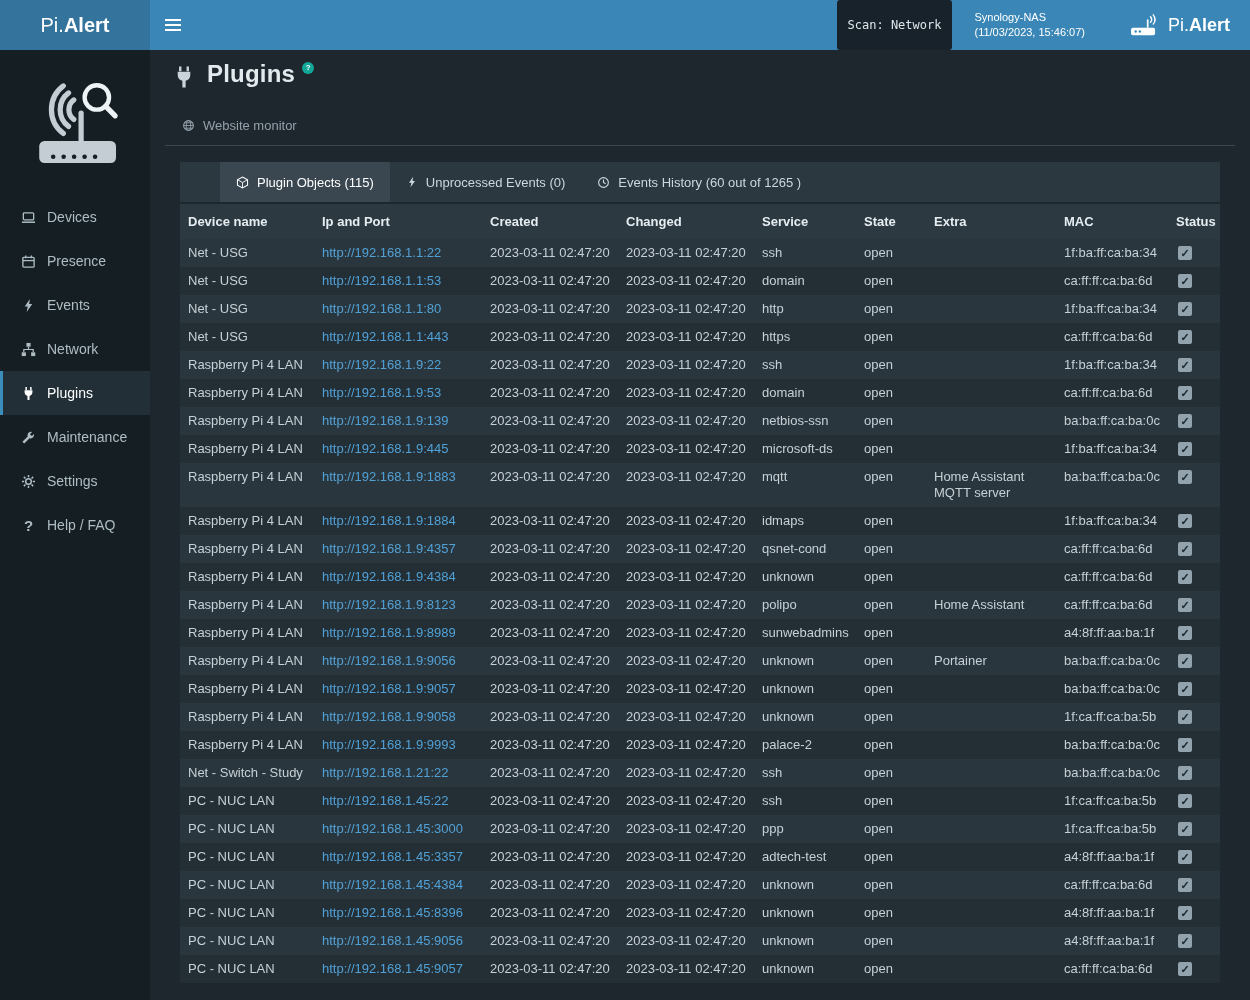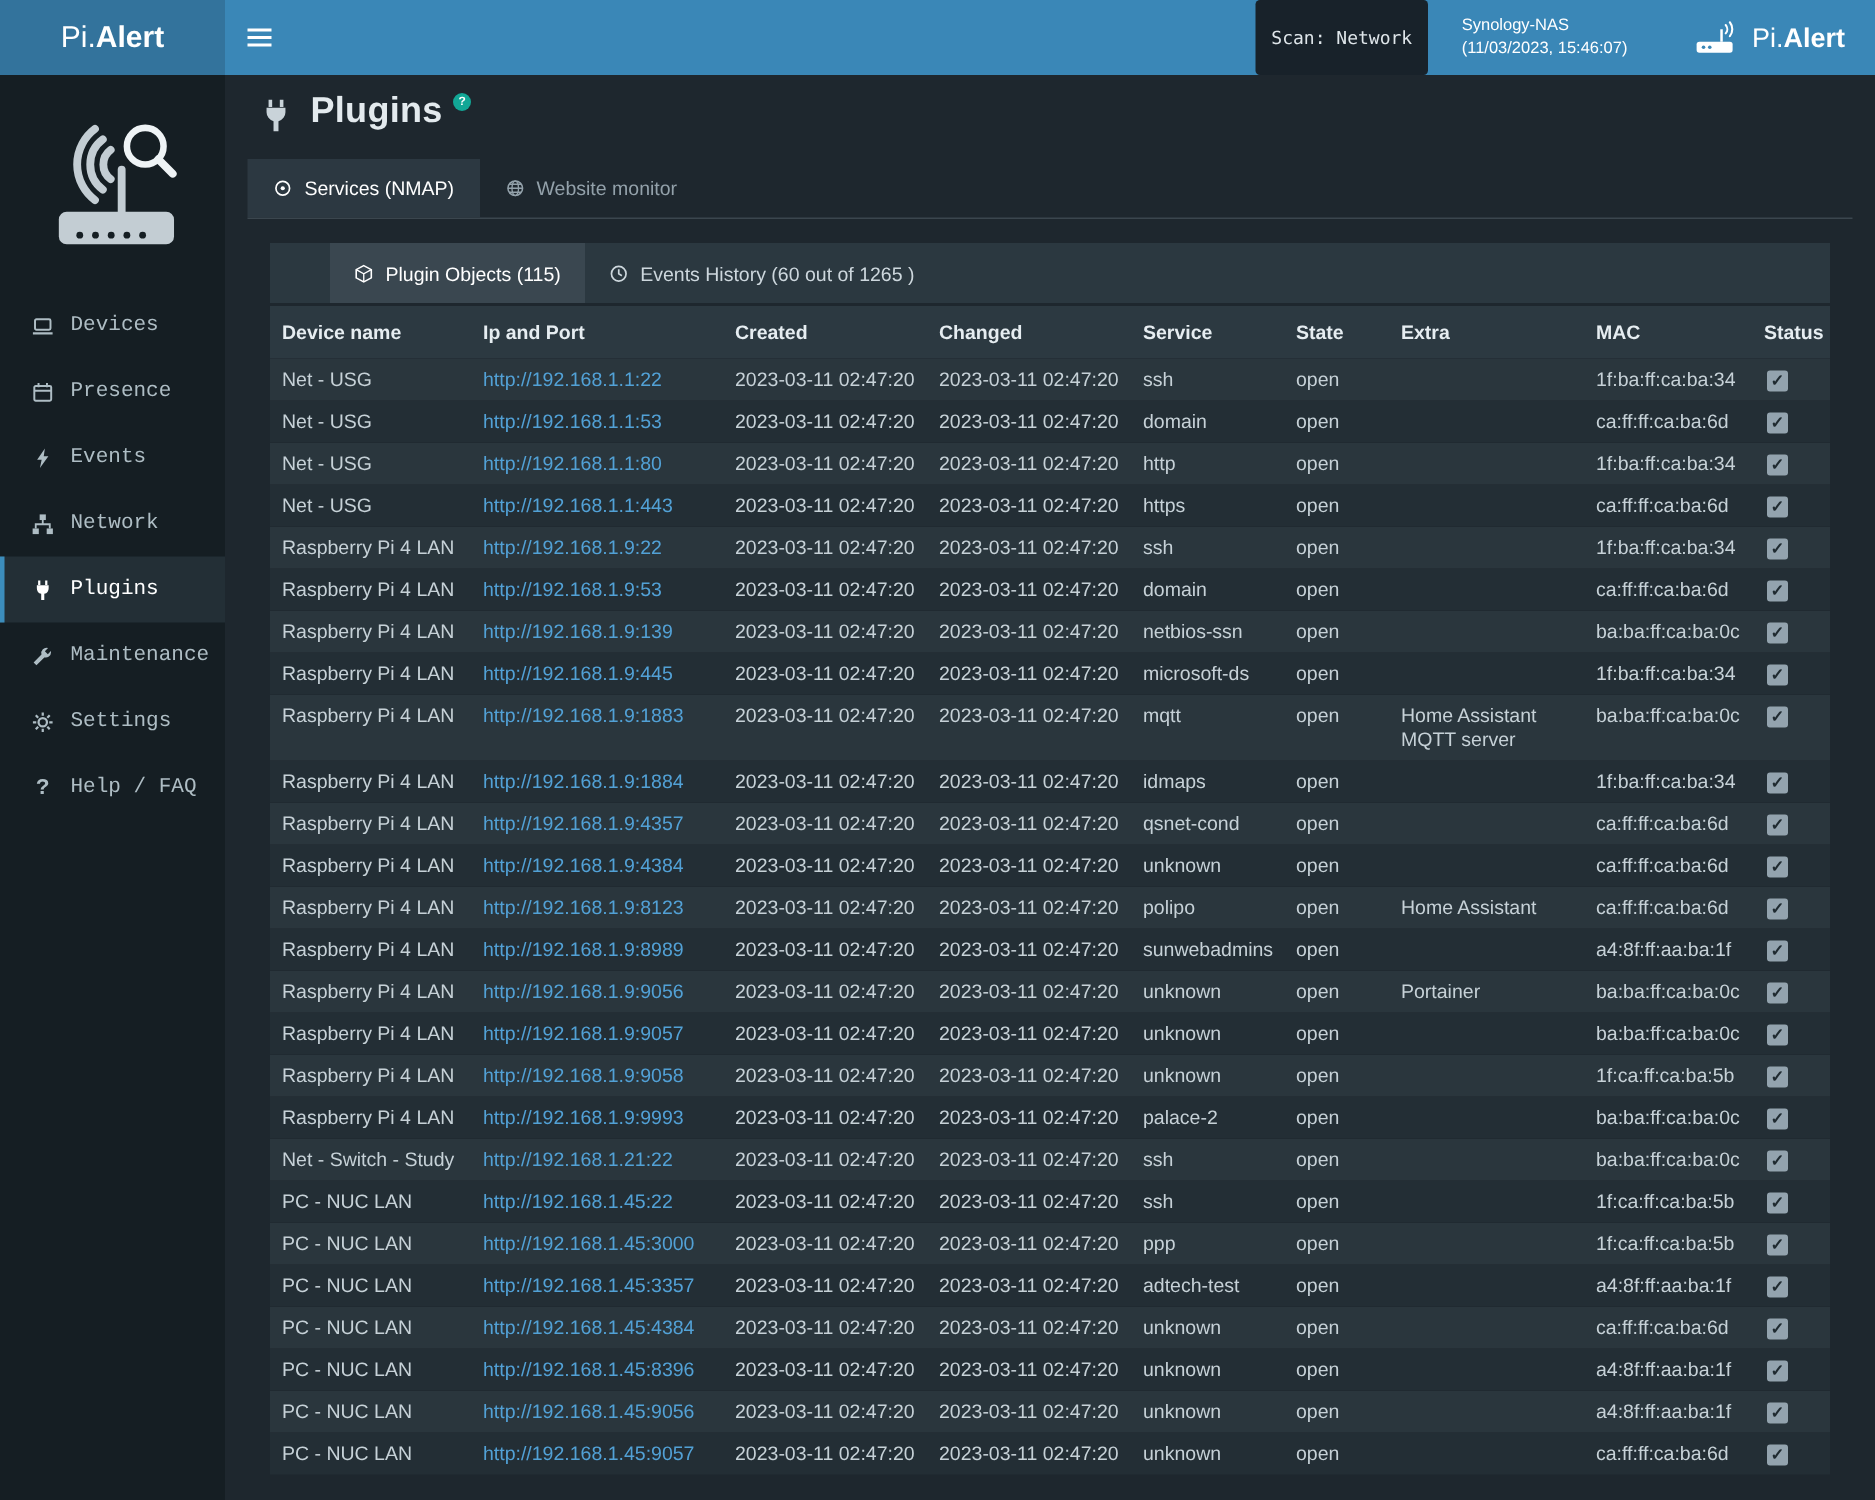--- a/index.html
+++ b/index.html
@@ -17,21 +17,21 @@
   .hamburger span { display:block; width:16px; height:2px; background:#fff; }
   .nav-spacer { flex:1; }
   .scan-badge { background:#18222a; color:#dfe6ea; font-family:"DejaVu Sans Mono", monospace; font-size:12px; padding:18px 11px; border-radius:3px; margin-right:22px; white-space:nowrap; }
   .host-info { color:#fff; font-size:11px; line-height:1.4; margin-right:44px; }
   .right-brand { display:flex; align-items:center; gap:9px; color:#fff; font-size:18px; padding-right:20px; }
   .right-brand b { font-weight:bold; }
   
   .sidebar { position:fixed; top:50px; left:0; bottom:0; width:150px; background:#151e23; z-index:10; }
   .logo-wrap { height:145px; display:flex; align-items:center; justify-content:center; padding-top:10px; }
   .side-menu { list-style:none; }
-  .side-item { height:44px; display:flex; align-items:center; padding-left:17px; gap:10px; font-size:14px; color:#aebdc4; cursor:pointer; border-left:3px solid transparent;font-family:Liberation Mono, monospace; }
+  .side-item { height:44px; display:flex; align-items:center; padding-left:17px; gap:10px; font-size:14px; color:#aebdc4; cursor:pointer; border-left:3px solid transparent; }
   .side-item.active { background:#232f36; color:#fff; border-left-color:#3c8dbc; }
   .s-icon { width:17px; display:flex; align-items:center; justify-content:center; flex:0 0 17px; }
   .qmark { font-weight:bold; font-size:15px; }
   
   .content { margin-left:150px; margin-top:50px; padding:10px 15px 0 15px; }
   .page-title { display:flex; align-items:flex-start; gap:11px; color:#e3eaee; height:40px; padding-left:7px; }
   .page-title h1 { font-size:24px; font-weight:bold; letter-spacing:0.2px; }
   .title-plug { margin-top:5px; color:#c9d3d9; }
   .title-badge { width:12px; height:12px; border-radius:50%; background:#12a796; color:#fff; font-size:8px; line-height:12px; text-align:center; font-weight:bold; margin:2px 0 0 -4px; cursor:pointer; }
   .tabs { display:flex; border-bottom:1px solid #3b464e; margin-top:6px; }
@@ -191,29 +191,20 @@
       <svg viewBox="0 0 16 16" width="24" height="24">
           <path d="M5.5 1v3.2M10.5 1v3.2" stroke="currentColor" stroke-width="1.6" fill="none"></path>
           <path d="M3.8 4.5h8.4v2a4.2 4.2 0 0 1-3.1 4.05V15H6.9v-4.45A4.2 4.2 0 0 1 3.8 6.5z" fill="currentColor"></path>
         </svg>
     </span>
     <h1>Plugins</h1>
     <span class="title-badge">?</span>
   </div>
 
   <div class="tabs">
-    <div class="tab active">
-      <span>
-        <svg viewBox="0 0 16 16" width="13" height="13">
-            <circle cx="8" cy="8" r="5.6" fill="none" stroke="currentColor" stroke-width="1.4"></circle>
-            <circle cx="8" cy="8" r="1.7" fill="currentColor"></circle>
-          </svg>
-      </span>
-      <span>Services (NMAP)</span>
-    </div>
     <div class="tab">
       <span>
         <svg viewBox="0 0 16 16" width="13" height="13">
             <circle cx="8" cy="8" r="6" fill="none" stroke="currentColor" stroke-width="1.3"></circle>
             <ellipse cx="8" cy="8" rx="2.7" ry="6" fill="none" stroke="currentColor" stroke-width="1.1"></ellipse>
             <path d="M2 8h12M3 4.7h10M3 11.3h10" stroke="currentColor" stroke-width="1.1" fill="none"></path>
           </svg>
       </span>
       <span>Website monitor</span>
     </div>
@@ -225,20 +216,28 @@
         <span>
           <svg viewBox="0 0 16 16" width="13" height="13">
               <path d="M8 1.3 14.2 4.6v6.8L8 14.7 1.8 11.4V4.6z" fill="none" stroke="currentColor" stroke-width="1.3"></path>
               <path d="M1.8 4.6 8 8l6.2-3.4M8 8v6.7" fill="none" stroke="currentColor" stroke-width="1.1"></path>
             </svg>
         </span>
         <span>Plugin Objects (115)</span>
       </div>
       <div class="subtab">
         <span>
+          <svg viewBox="0 0 16 16" width="12" height="12">
+              <path d="M9.5 1 4 9h3.2L6 15l6-8.5H8.7z" fill="currentColor"></path>
+            </svg>
+        </span>
+        <span>Unprocessed Events (0)</span>
+      </div>
+      <div class="subtab">
+        <span>
           <svg viewBox="0 0 16 16" width="13" height="13">
               <circle cx="8" cy="8" r="6" fill="none" stroke="currentColor" stroke-width="1.4"></circle>
               <path d="M8 4.4V8l2.6 1.6" fill="none" stroke="currentColor" stroke-width="1.4"></path>
             </svg>
         </span>
         <span>Events History (60 out of 1265 )</span>
       </div>
     </div>
 
     <table class="tbl">

